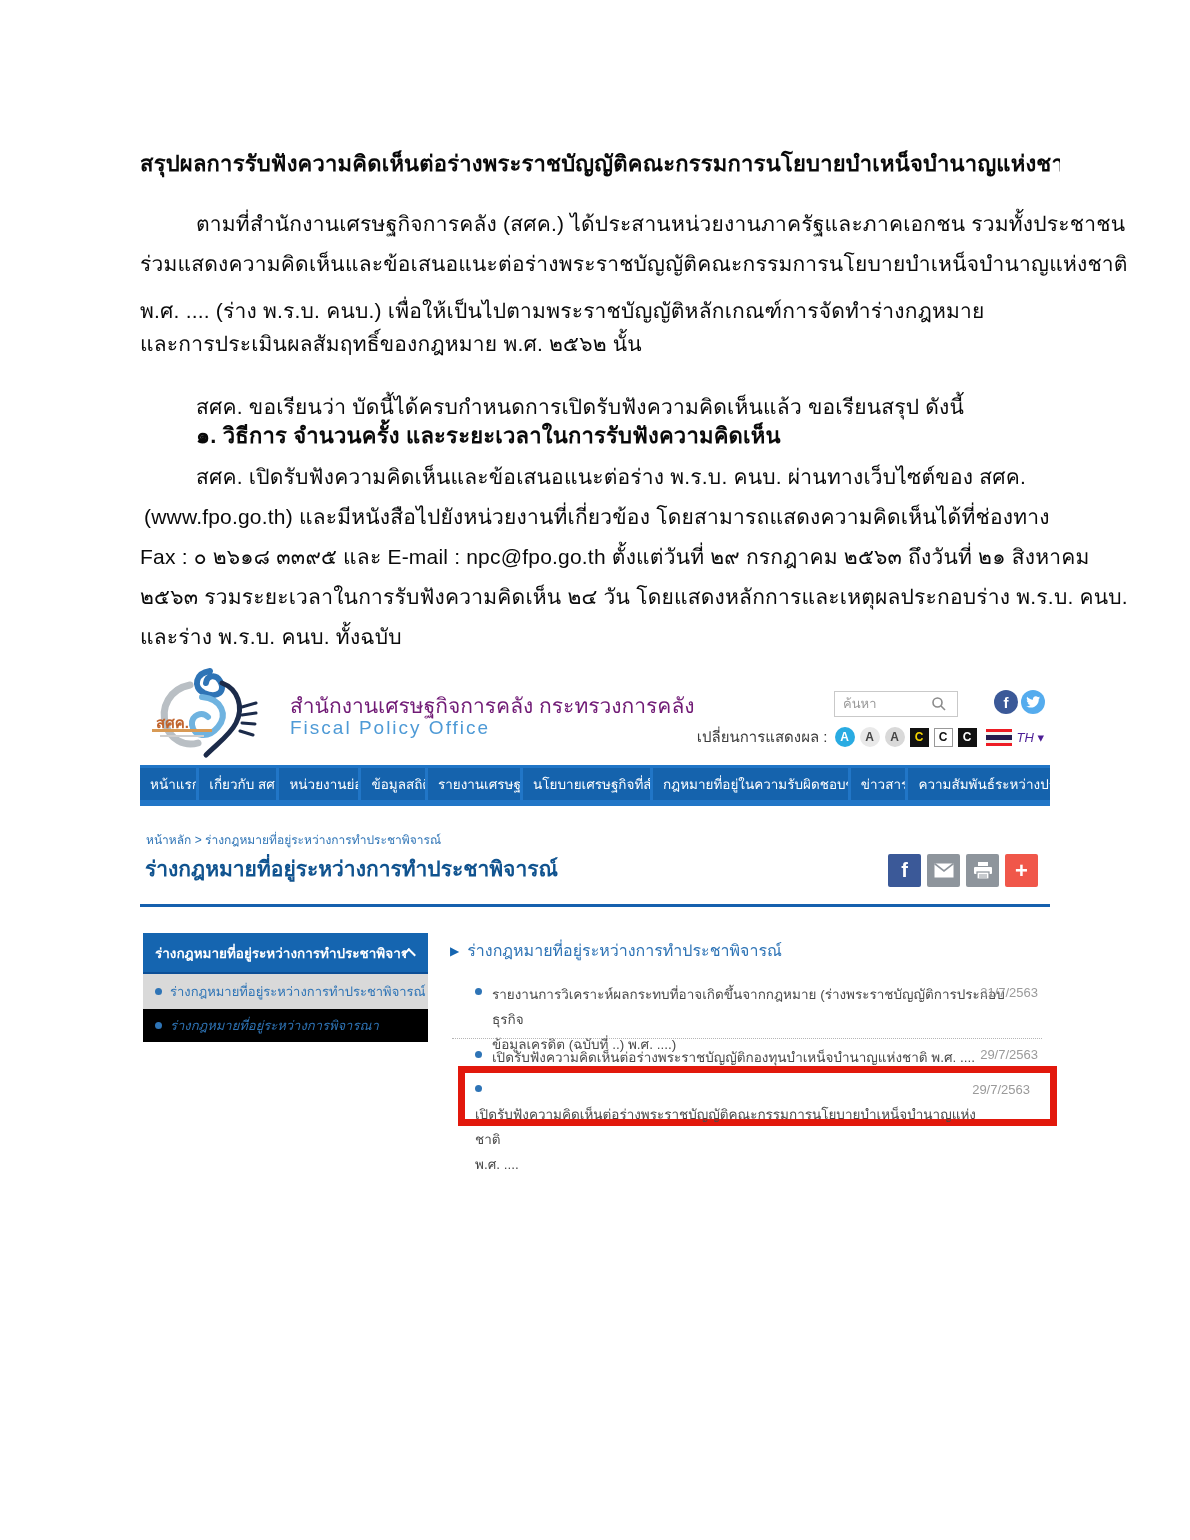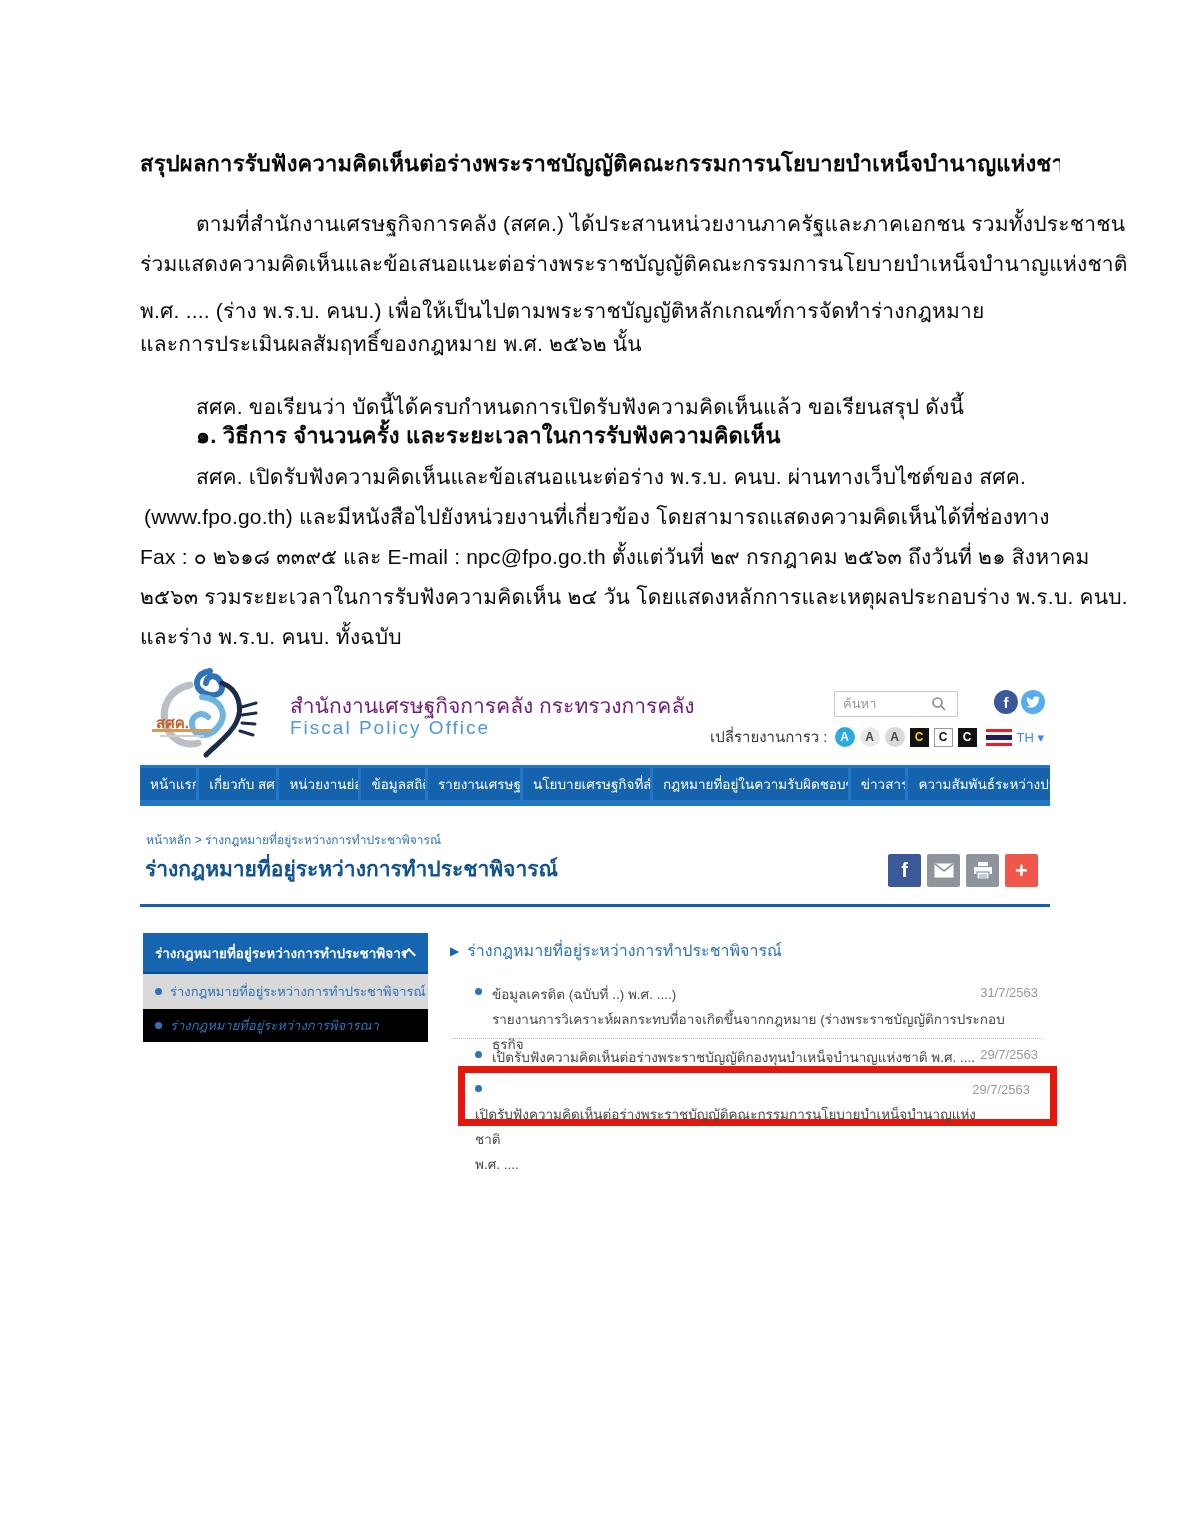--- a/index.html
+++ b/index.html
@@ -33,21 +33,21 @@
   .abtn.a3 { background:#d9d9d9; color:#444; }
   .cbtn { width:19px; height:19px; display:flex; align-items:center; justify-content:center; font-size:12px; font-weight:bold; }
   .cbtn.c1 { background:#111; color:#f5d400; }
   .cbtn.c2 { background:#fff; color:#111; border:1px solid #999; }
   .cbtn.c3 { background:#111; color:#fff; }
   .flag { width:26px; height:17px; display:flex; flex-direction:column; margin-left:4px; }
   .flag i { display:block; }
   .flag .r { height:3px; background:#ed1c24; }
   .flag .w { height:3px; background:#f4f5f0; }
   .flag .b { height:5px; background:#241d4f; }
-  .lang { font-size:13px; color:#3b82f6; white-space:nowrap; }
+  .lang { font-size:13px; color:#4c1d95; white-space:nowrap;font-style:italic; }
   
   .nav { position:absolute; left:0; top:110px; width:910px; height:41px; background:#2176c7; display:flex; gap:3px; padding:3px 0 6px 0; overflow:hidden; }
   .nav-item { background:#1563ad; color:#fff; font-size:13.5px; display:flex; align-items:center; padding:0 10px; white-space:nowrap; overflow:hidden; flex:0 1 auto; }
   
   .breadcrumb { position:absolute; left:6px; top:175px; font-size:12px; color:#2e74b6; white-space:nowrap; }
   .page-title { position:absolute; left:5px; top:197px; font-size:21px; font-weight:bold; color:#10538f; white-space:nowrap; }
   .share-row { position:absolute; right:12px; top:199px; display:flex; gap:6px; }
   .share { width:33px; height:33px; display:flex; align-items:center; justify-content:center; color:#fff; border-radius:2px; }
   .share.fb { background:#3b5998; font-weight:bold; font-size:20px; }
   .share.mail { background:#8e959c; }
@@ -126,21 +126,21 @@
   </div>
 
   <div class="soc fb">f</div>
   <div class="soc tw">
     <svg width="14" height="12" viewBox="0 0 24 20">
         <path fill="#fff" d="M24 2.3c-.9.4-1.8.7-2.8.8 1-.6 1.8-1.6 2.1-2.7-.9.6-2 1-3.1 1.2C19.3.6 18.1 0 16.7 0c-2.6 0-4.8 2.2-4.8 4.9 0 .4 0 .8.1 1.1C8 5.8 4.4 3.8 2 .9c-.4.7-.7 1.6-.7 2.5 0 1.7.9 3.2 2.2 4.1-.8 0-1.5-.2-2.2-.6v.1c0 2.4 1.7 4.4 3.9 4.8-.4.1-.8.2-1.3.2-.3 0-.6 0-.9-.1.6 2 2.4 3.4 4.6 3.4-1.7 1.3-3.8 2.1-6.1 2.1H.4c2.2 1.4 4.8 2.2 7.5 2.2 9.1 0 14-7.5 14-14v-.6c1-.7 1.8-1.6 2.1-2.7z"></path>
       </svg>
   </div>
 
   <div class="display-row">
-    <span class="lbl">เปลี่รายงานการว :</span>
+    <span class="lbl">เปลี่ยนการแสดงผล :</span>
     <span class="abtn a1">A</span>
     <span class="abtn a2">A</span>
     <span class="abtn a3">A</span>
     <span class="cbtn c1">C</span>
     <span class="cbtn c2">C</span>
     <span class="cbtn c3">C</span>
     <span class="flag">
         <i class="r"></i>
         <i class="w"></i>
         <i class="b"></i>
@@ -201,22 +201,22 @@
   </div>
 
   <div class="content-title">
     <span class="tri">▶</span>
     <span>ร่างกฎหมายที่อยู่ระหว่างการทำประชาพิจารณ์</span>
   </div>
 
   <div class="li-row" style="top:327px;">
     <span class="bullet"></span>
     <div class="li-text">
+      <div>รายงานการวิเคราะห์ผลกระทบที่อาจเกิดขึ้นจากกฎหมาย (ร่างพระราชบัญญัติการประกอบธุรกิจ</div>
       <div>ข้อมูลเครดิต (ฉบับที่ ..) พ.ศ. ....)</div>
-      <div>รายงานการวิเคราะห์ผลกระทบที่อาจเกิดขึ้นจากกฎหมาย (ร่างพระราชบัญญัติการประกอบธุรกิจ</div>
     </div>
   </div>
   <div class="li-date" style="top:330px;">31/7/2563</div>
 
   <div class="dots"></div>
 
   <div class="li-row" style="top:390px;">
     <span class="bullet"></span>
     <div class="li-text">
       <div>เปิดรับฟังความคิดเห็นต่อร่างพระราชบัญญัติกองทุนบำเหน็จบำนาญแห่งชาติ  พ.ศ. ....</div>

